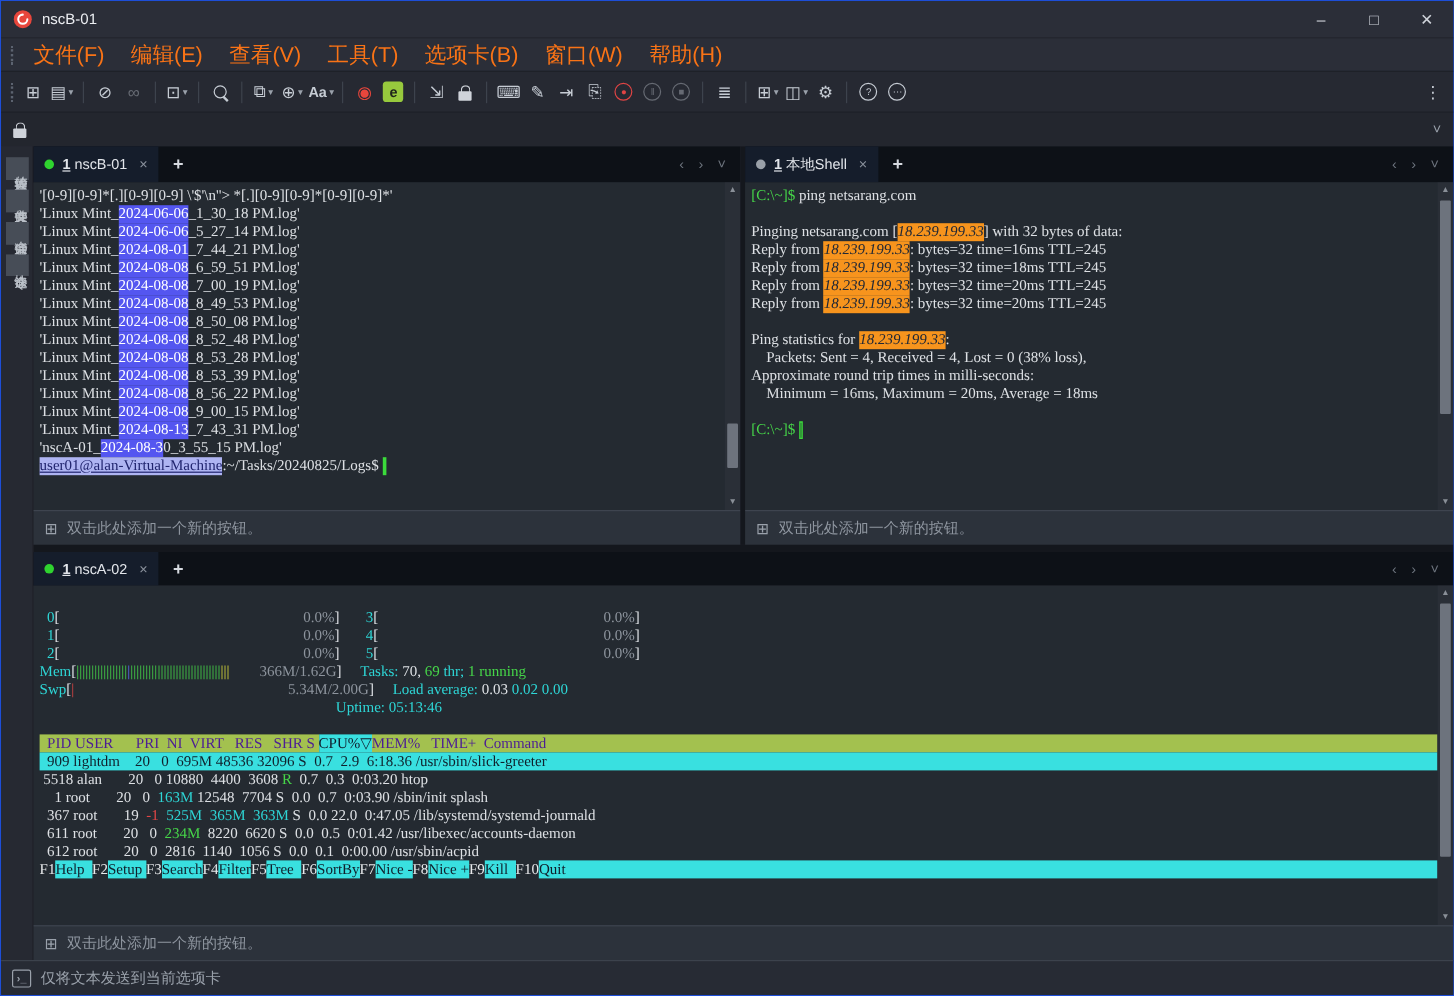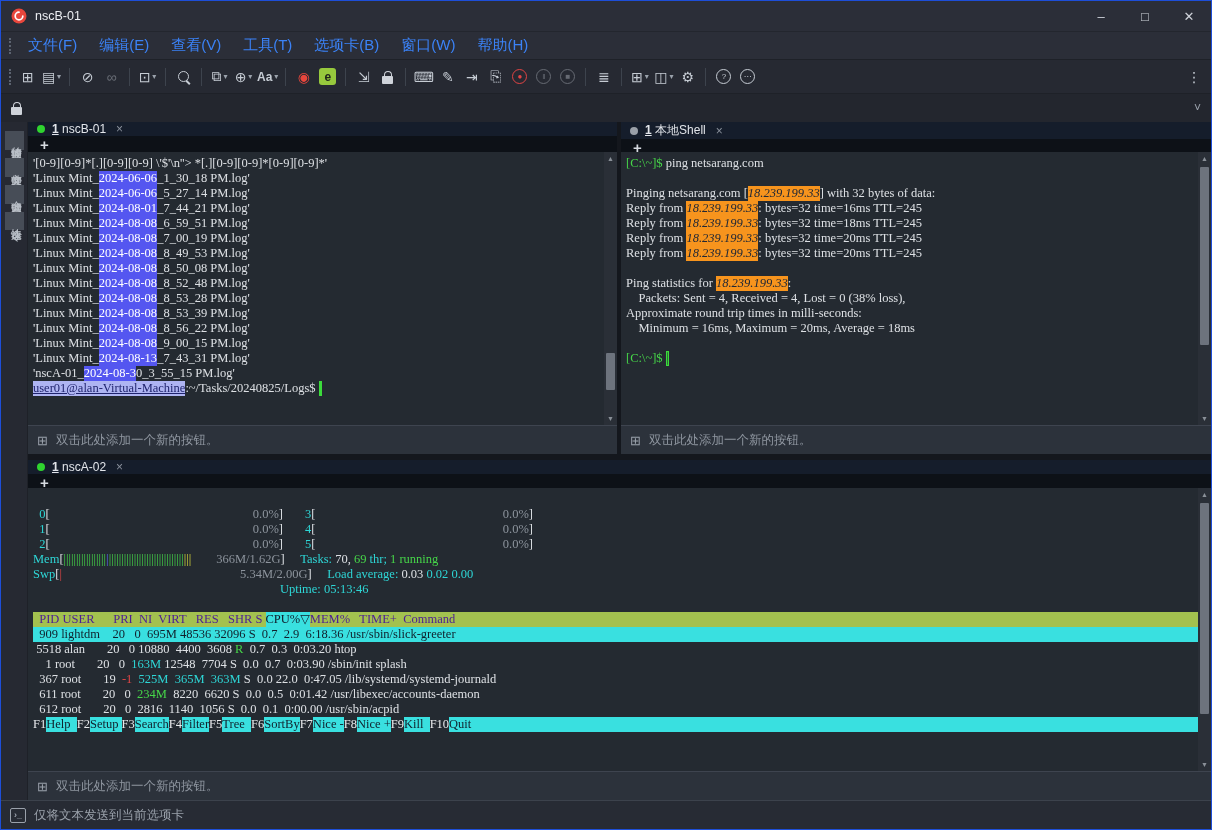--- a/index.html
+++ b/index.html
@@ -10,21 +10,21 @@
 
   
   .titlebar{height:30px;background:#2b2e38;display:flex;align-items:center;padding:0 0 0 10px;gap:8px;flex-shrink:0;}
   .title{font-size:12.5px;color:#eceef2;}
   .win-controls{margin-left:auto;display:flex;height:100%;}
   .win-btn{width:44px;height:100%;display:flex;align-items:center;justify-content:center;color:#cfd3da;font-size:13px;}
 
   
   .menubar{height:27px;background:#2b2e38;display:flex;align-items:center;padding:0 6px;border-top:1px solid #23262e;flex-shrink:0;}
   .drag{height:16px;border-left:2px dotted #5c6370;margin:0 6px 0 2px;}
-  .menu-item{padding:4px 11px;font-size:15px;color:#3b82f6;}
+  .menu-item{padding:4px 11px;font-size:18px;color:#f97316;}
 
   
   .toolbar{height:33px;background:#262932;display:flex;align-items:center;padding:0 6px;border-top:1px solid #1e2128;flex-shrink:0;}
   .tgroup{display:flex;align-items:center;gap:3px;}
   .tsep{width:1px;height:18px;background:#3d434d;margin:0 7px;flex-shrink:0;}
   .tbtn{min-width:21px;height:24px;display:inline-flex;align-items:center;justify-content:center;color:#c6ccd4;font-size:14px;}
   .tbtn .dd{font-size:8px;color:#9aa1ab;margin-left:2px;}
   .tbtn.dim{opacity:.4;}
   .glyph-badge{background:#97c93d;color:#20261c;font-weight:bold;border-radius:3px;width:17px;height:17px;
                display:inline-flex;align-items:center;justify-content:center;font-size:12px;}
@@ -59,21 +59,21 @@
   .content{flex:1;display:flex;flex-direction:column;min-width:0;}
   .top-split{height:332px;display:flex;flex-shrink:0;}
   .vsplit{width:4px;background:#14171d;}
   .hsplit{height:6px;background:#14171d;flex-shrink:0;}
   .pane{display:flex;flex-direction:column;min-width:0;}
   #pane-left{width:589px;flex-shrink:0;}
   #pane-right{flex:1;}
   #pane-bottom{flex:1;min-height:0;}
 
   
-  .tabbar{height:30px;background:#0d1117;display:flex;align-items:stretch;flex-shrink:0;flex-direction:column;}
+  .tabbar{height:30px;background:#0d1117;display:flex;align-items:stretch;flex-shrink:0;}
   #pane-bottom .tabbar{height:28px;}
   .tab{display:flex;align-items:center;gap:7px;background:#151d2b;padding:0 9px;}
   .dot{width:8px;height:8px;border-radius:50%;background:#2fd32f;flex-shrink:0;}
   .tab-label{font-size:12px;color:#e2e5ea;white-space:nowrap;}
   .tab-idx{text-decoration:underline;font-weight:bold;}
   .tab-close{color:#8a919c;font-size:12px;margin-left:3px;}
   .tab-add{color:#d6dae0;font-size:15px;display:flex;align-items:center;padding:0 12px;font-weight:bold;}
   .tab-navs{margin-left:auto;display:flex;align-items:center;gap:12px;padding:0 12px;color:#6d747e;font-size:12px;}
 
   

